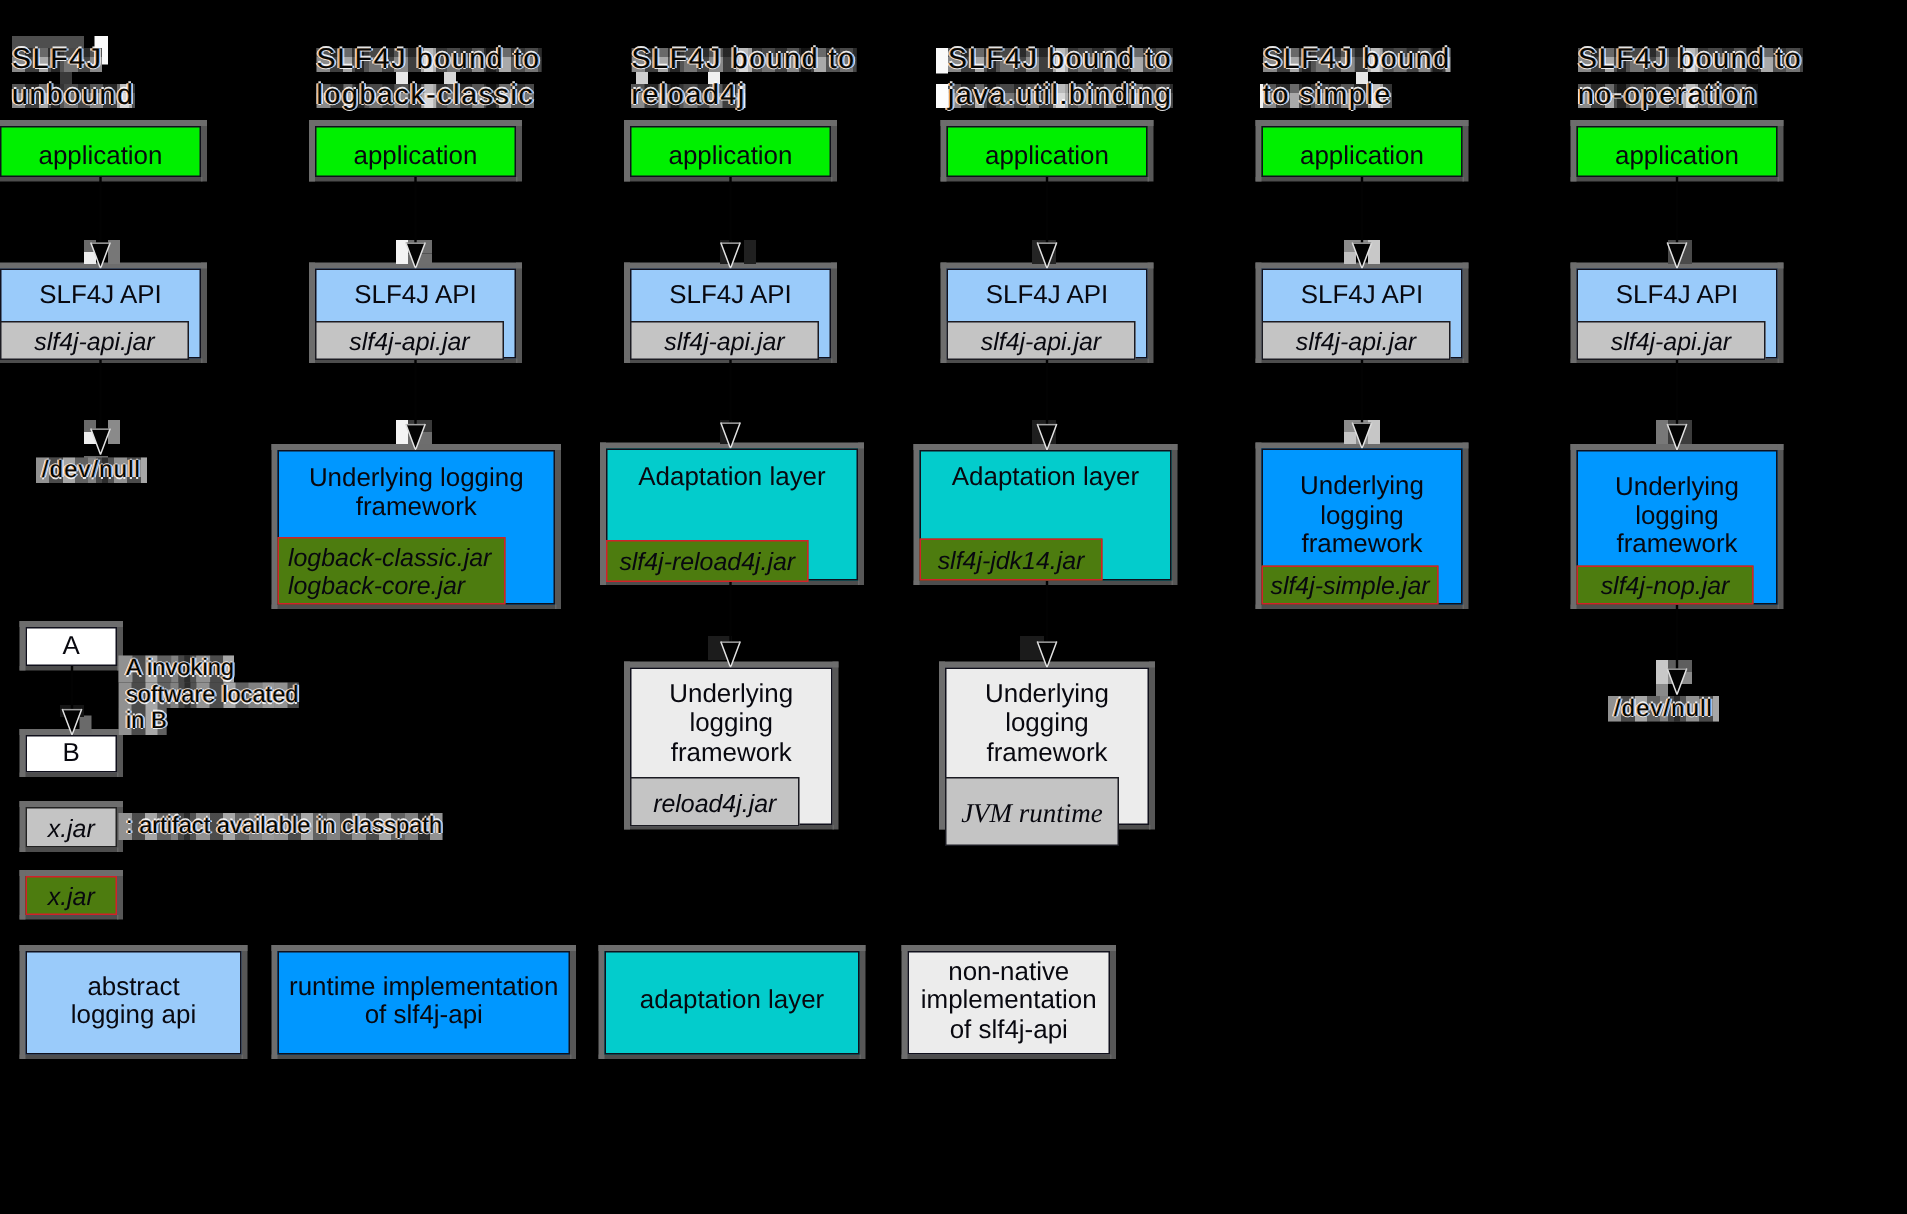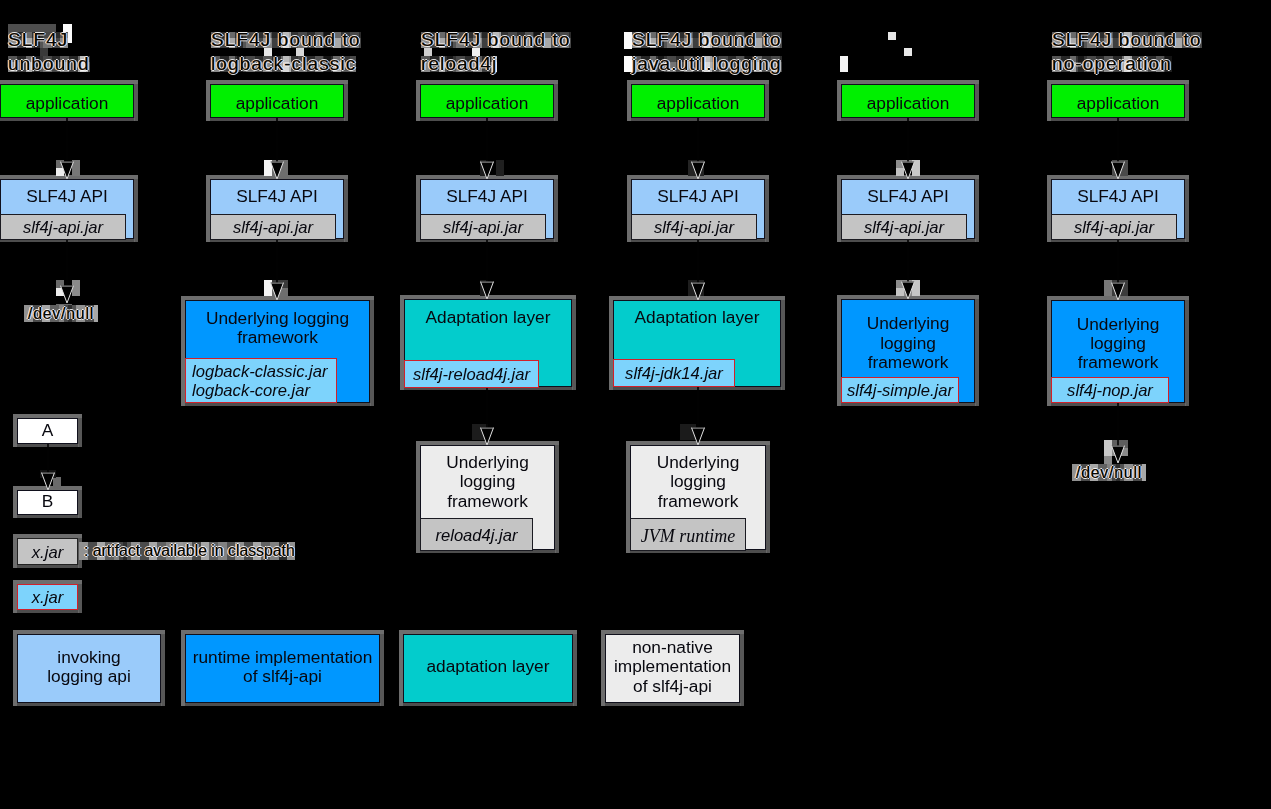--- a/index.html
+++ b/index.html
@@ -7,21 +7,21 @@
   #stage{position:relative;width:1271px;height:809px;background:#000;overflow:hidden;
          font-family:"Liberation Sans",sans-serif;}
   .halo{position:absolute;background:#6d6d6d;}
   .box{position:absolute;box-sizing:border-box;border:1px solid #10101c;z-index:10;}
   .cap{position:absolute;left:0;right:0;text-align:center;color:#08080f;
        font-size:17.3px;line-height:19.4px;}
   .jar{position:absolute;box-sizing:border-box;background:#c4c4c4;
        border:1px solid #1b1b22;font-style:italic;font-size:16.6px;line-height:18.8px;
        color:#08080f;text-align:center;display:flex;flex-direction:column;
        justify-content:center;align-items:center;padding-top:3px;}
-  .jar.bind{border-color:#d3202a;background:#7dd3fc;}
+  .jar.bind{border-color:#d3202a;background:#4d7c0f;}
   .jar.left{align-items:flex-start;padding-left:6px;text-align:left;}
   .jar.serif{font-family:"Liberation Serif",serif;font-size:18px;}
   .title{position:absolute;font-size:19px;line-height:23.7px;letter-spacing:1.1px;
          color:#111;z-index:40;}
   .title i{white-space:pre;display:inline-block;line-height:16px;vertical-align:top;
            font-style:normal;color:#050505;
            background:
              repeating-linear-gradient(90deg,
                rgba(0,0,0,.00) 0px,rgba(0,0,0,.00) 24px,
                rgba(0,0,0,.55) 24px,rgba(0,0,0,.55) 32px,
@@ -83,21 +83,25 @@
 <div class="title" style="left:211px;top:32.1px">
 <div><i>SLF4J bound to</i></div>
 <div><i>logback-classic</i></div>
 </div>
 <div class="title" style="left:421px;top:32.1px">
 <div><i>SLF4J bound to</i></div>
 <div><i>reload4j</i></div>
 </div>
 <div class="title" style="left:632px;top:32.1px">
 <div><i>SLF4J bound to</i></div>
-<div><i>java.util.logging</i></div>
+<div><i>java.util.binding</i></div>
+</div>
+<div class="title" style="left:842px;top:32.1px">
+<div><i>SLF4J bound</i></div>
+<div><i>to simple</i></div>
 </div>
 <div class="title" style="left:1052px;top:32.1px">
 <div><i>SLF4J bound to</i></div>
 <div><i>no-operation</i></div>
 </div>
 <div class="halo" style="left:-4px;top:80px;width:142px;height:4px"></div>
 
 <div class="halo" style="left:134px;top:80px;width:4px;height:40.5px;opacity:.8"></div>
 <div class="halo" style="left:-4px;top:118px;width:139px;height:2.5px;opacity:.7"></div>
 <div class="box" style="left:0px;top:84px;width:134px;height:34px;background:#00f000">
@@ -418,21 +422,21 @@
 <div class="halo" style="left:626px;top:441px;width:144px;height:4px"></div>
 <div class="halo" style="left:626px;top:441px;width:4px;height:111.5px"></div>
 <div class="halo" style="left:766px;top:441px;width:4px;height:111.5px;opacity:.8"></div>
 <div class="halo" style="left:626px;top:550px;width:141px;height:2.5px;opacity:.7"></div>
 <div class="box" style="left:630px;top:445px;width:136px;height:105px;background:#ececec">
 <div class="cap" style="top:7px">
 <div>Underlying</div>
 <div>logging</div>
 <div>framework</div>
 </div>
-<div class="jar serif" style="left:-1px;top:72px;width:116px;height:33px">
+<div class="jar serif" style="left:-1px;top:72px;width:116px;height:46px">
 <div>JVM runtime</div>
 </div>
 </div>
 <div class="arrow" style="left:1106.0px;top:403px;width:24px;height:60px">
 <svg width="24" height="60" viewBox="0 0 24 60">
 <path d="M12 0 L12 60" stroke="#020202" stroke-width="1.6" fill="none"></path>
 <path d="M5.5 42.6 L18.5 42.6 L12 60 Z" fill="#020202"></path>
 <path d="M5.5 42.6 L12 60 M18.5 42.6 L12 60" stroke="#e2e2e2" stroke-width="1" fill="none"></path>
 <path d="M5.5 43.1 L18.5 43.1" stroke="#c9c9c9" stroke-width="1" fill="none" opacity="0.8"></path>
 </svg>
@@ -514,20 +518,25 @@
 </div>
 </div>
 <div class="arrow" style="left:35.5px;top:444px;width:24px;height:46px">
 <svg width="24" height="46" viewBox="0 0 24 46">
 <path d="M12 0 L12 46" stroke="#020202" stroke-width="1.6" fill="none"></path>
 <path d="M5.5 28.6 L18.5 28.6 L12 46 Z" fill="#020202"></path>
 <path d="M5.5 28.6 L12 46 M18.5 28.6 L12 46" stroke="#e2e2e2" stroke-width="1" fill="none"></path>
 <path d="M5.5 29.1 L18.5 29.1" stroke="#c9c9c9" stroke-width="1" fill="none" opacity="0.8"></path>
 </svg>
     </div>
+<div class="note" style="left:79px;top:437px">
+<div><i>A invoking</i></div>
+<div><i>software located</i></div>
+<div><i>in B</i></div>
+</div>
 <div class="halo" style="left:13px;top:534px;width:69px;height:4px"></div>
 <div class="halo" style="left:13px;top:534px;width:4px;height:33.5px"></div>
 <div class="halo" style="left:78px;top:534px;width:4px;height:33.5px;opacity:.8"></div>
 <div class="halo" style="left:13px;top:565px;width:66px;height:2.5px;opacity:.7"></div>
 <div class="jar" style="left:17px;top:538px;width:61px;height:27px;border-color:#222;z-index:10">
       <div>x.jar</div>
     </div>
 <div class="note" style="left:79px;top:542px"><i>: artifact available in classpath</i></div>
 <div class="halo" style="left:13px;top:580px;width:69px;height:4px"></div>
 <div class="halo" style="left:13px;top:580px;width:4px;height:32.5px"></div>
@@ -535,21 +544,21 @@
 <div class="halo" style="left:13px;top:610px;width:66px;height:2.5px;opacity:.7"></div>
 <div class="jar bind" style="left:17px;top:584px;width:61px;height:26px;z-index:10">
       <div>x.jar</div>
     </div>
 <div class="halo" style="left:13px;top:630px;width:152px;height:4px"></div>
 <div class="halo" style="left:13px;top:630px;width:4px;height:75.5px"></div>
 <div class="halo" style="left:161px;top:630px;width:4px;height:75.5px;opacity:.8"></div>
 <div class="halo" style="left:13px;top:703px;width:149px;height:2.5px;opacity:.7"></div>
 <div class="box" style="left:17px;top:634px;width:144px;height:69px;background:#9acbfa">
 <div class="cap" style="top:12.6px">
-<div>invoking</div>
+<div>abstract</div>
 <div>logging api</div>
 </div>
 </div>
 <div class="halo" style="left:181px;top:630px;width:203px;height:4px"></div>
 <div class="halo" style="left:181px;top:630px;width:4px;height:75.5px"></div>
 <div class="halo" style="left:380px;top:630px;width:4px;height:75.5px;opacity:.8"></div>
 <div class="halo" style="left:181px;top:703px;width:200px;height:2.5px;opacity:.7"></div>
 <div class="box" style="left:185px;top:634px;width:195px;height:69px;background:#0097ff">
 <div class="cap" style="top:12.6px">
 <div>runtime implementation</div>

